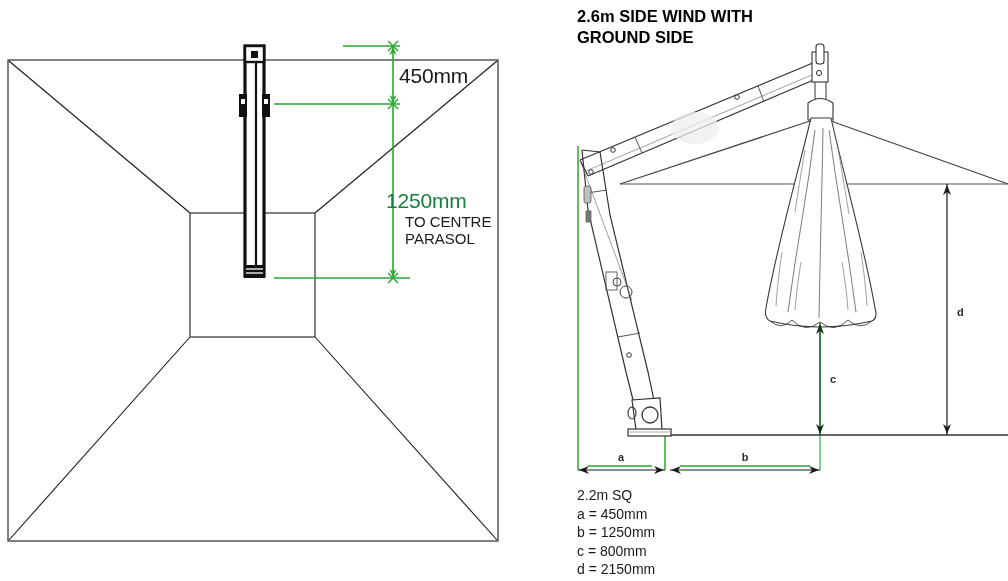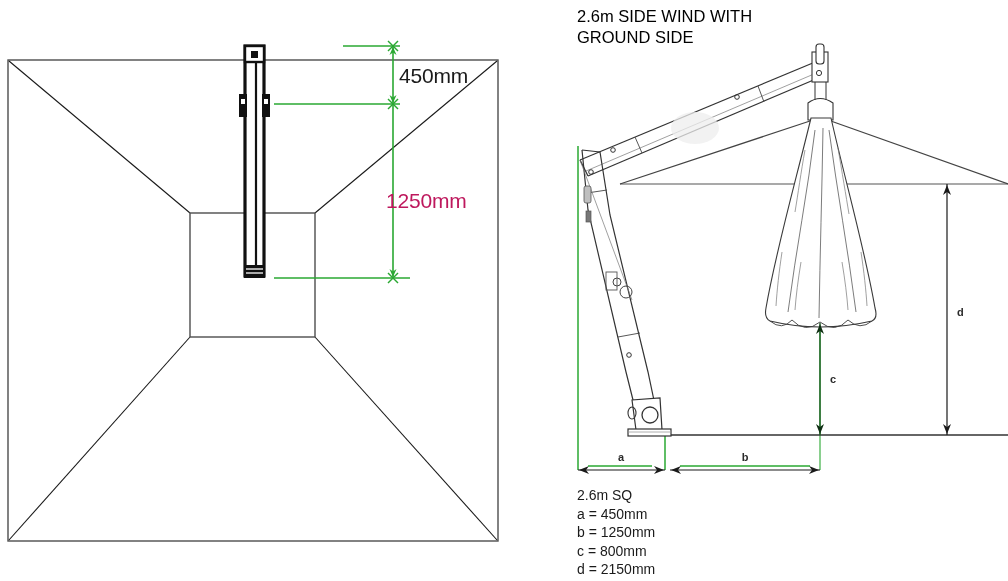--- a/index.html
+++ b/index.html
@@ -45,21 +45,21 @@
     color: #1a1a1a;
     font-family: "Liberation Sans", sans-serif;
     white-space: nowrap;
     letter-spacing: -0.2px;
   }
   .dim-text-1250 {
     position: absolute;
     left: 386px;
     top: 157px;
     font-size: 21px;
-    color: #be185d;
+    color: #15803d;
     font-family: "Liberation Sans", sans-serif;
     white-space: nowrap;
     letter-spacing: -0.2px;
   }
   .dim-sub {
     position: absolute;
     left: 405px;
     top: 181px;
     font-size: 15px;
     line-height: 17px;
@@ -68,21 +68,21 @@
     white-space: nowrap;
   }
   .dim-sub div { display: block; }
 
   .title {
     position: absolute;
     left: 57px;
     top: 6px;
     width: 260px;
     font-size: 16.5px;
-    font-weight: normal;
+    font-weight: bold;
     line-height: 21px;
     color: #000000;
     font-family: "Liberation Sans", sans-serif;
   }
   .legend {
     position: absolute;
     left: 57px;
     top: 486px;
     font-size: 14px;
     line-height: 18.5px;
@@ -155,20 +155,24 @@
         <path d="M 393 245 L 389.5 237 L 393 239.5 L 396.5 237 Z" fill="#2aa832"></path>
         <line x1="388" y1="241" x2="398" y2="251" stroke="#2aa832" stroke-width="1.4"></line>
         <line x1="398" y1="241" x2="388" y2="251" stroke="#2aa832" stroke-width="1.4"></line>
       </g>
     </svg>
 
     <div class="dim-text-450">450mm</div>
 
     <div class="dim-text-1250">1250mm</div>
 
+    <div class="dim-sub">
+      <div>TO CENTRE</div>
+      <div>PARASOL</div>
+    </div>
   </div>
 
   <div class="panel" id="right-panel">
 
     <div class="title">
       <span>2.6m SIDE WIND WITH</span><br>
       <span>GROUND SIDE</span>
     </div>
 
     <svg width="488" height="581" viewBox="0 0 488 581">
@@ -295,20 +299,20 @@
 
       <g>
         <line x1="427" y1="184" x2="427" y2="435" stroke="#1a1a1a" stroke-width="1.2"></line>
         <path d="M 427 185 L 423 195 L 427 192 L 431 195 Z" fill="#1a1a1a"></path>
         <path d="M 427 434 L 423 424 L 427 427 L 431 424 Z" fill="#1a1a1a"></path>
         <text class="dimlabel" x="437" y="316" text-anchor="start">d</text>
       </g>
     </svg>
 
     <div class="legend">
-      <div>2.6m SQ</div>
+      <div>2.2m SQ</div>
       <div>a = 450mm</div>
       <div>b = 1250mm</div>
       <div>c = 800mm</div>
       <div>d = 2150mm</div>
     </div>
   </div>
 </div>
 
 </body></html>

